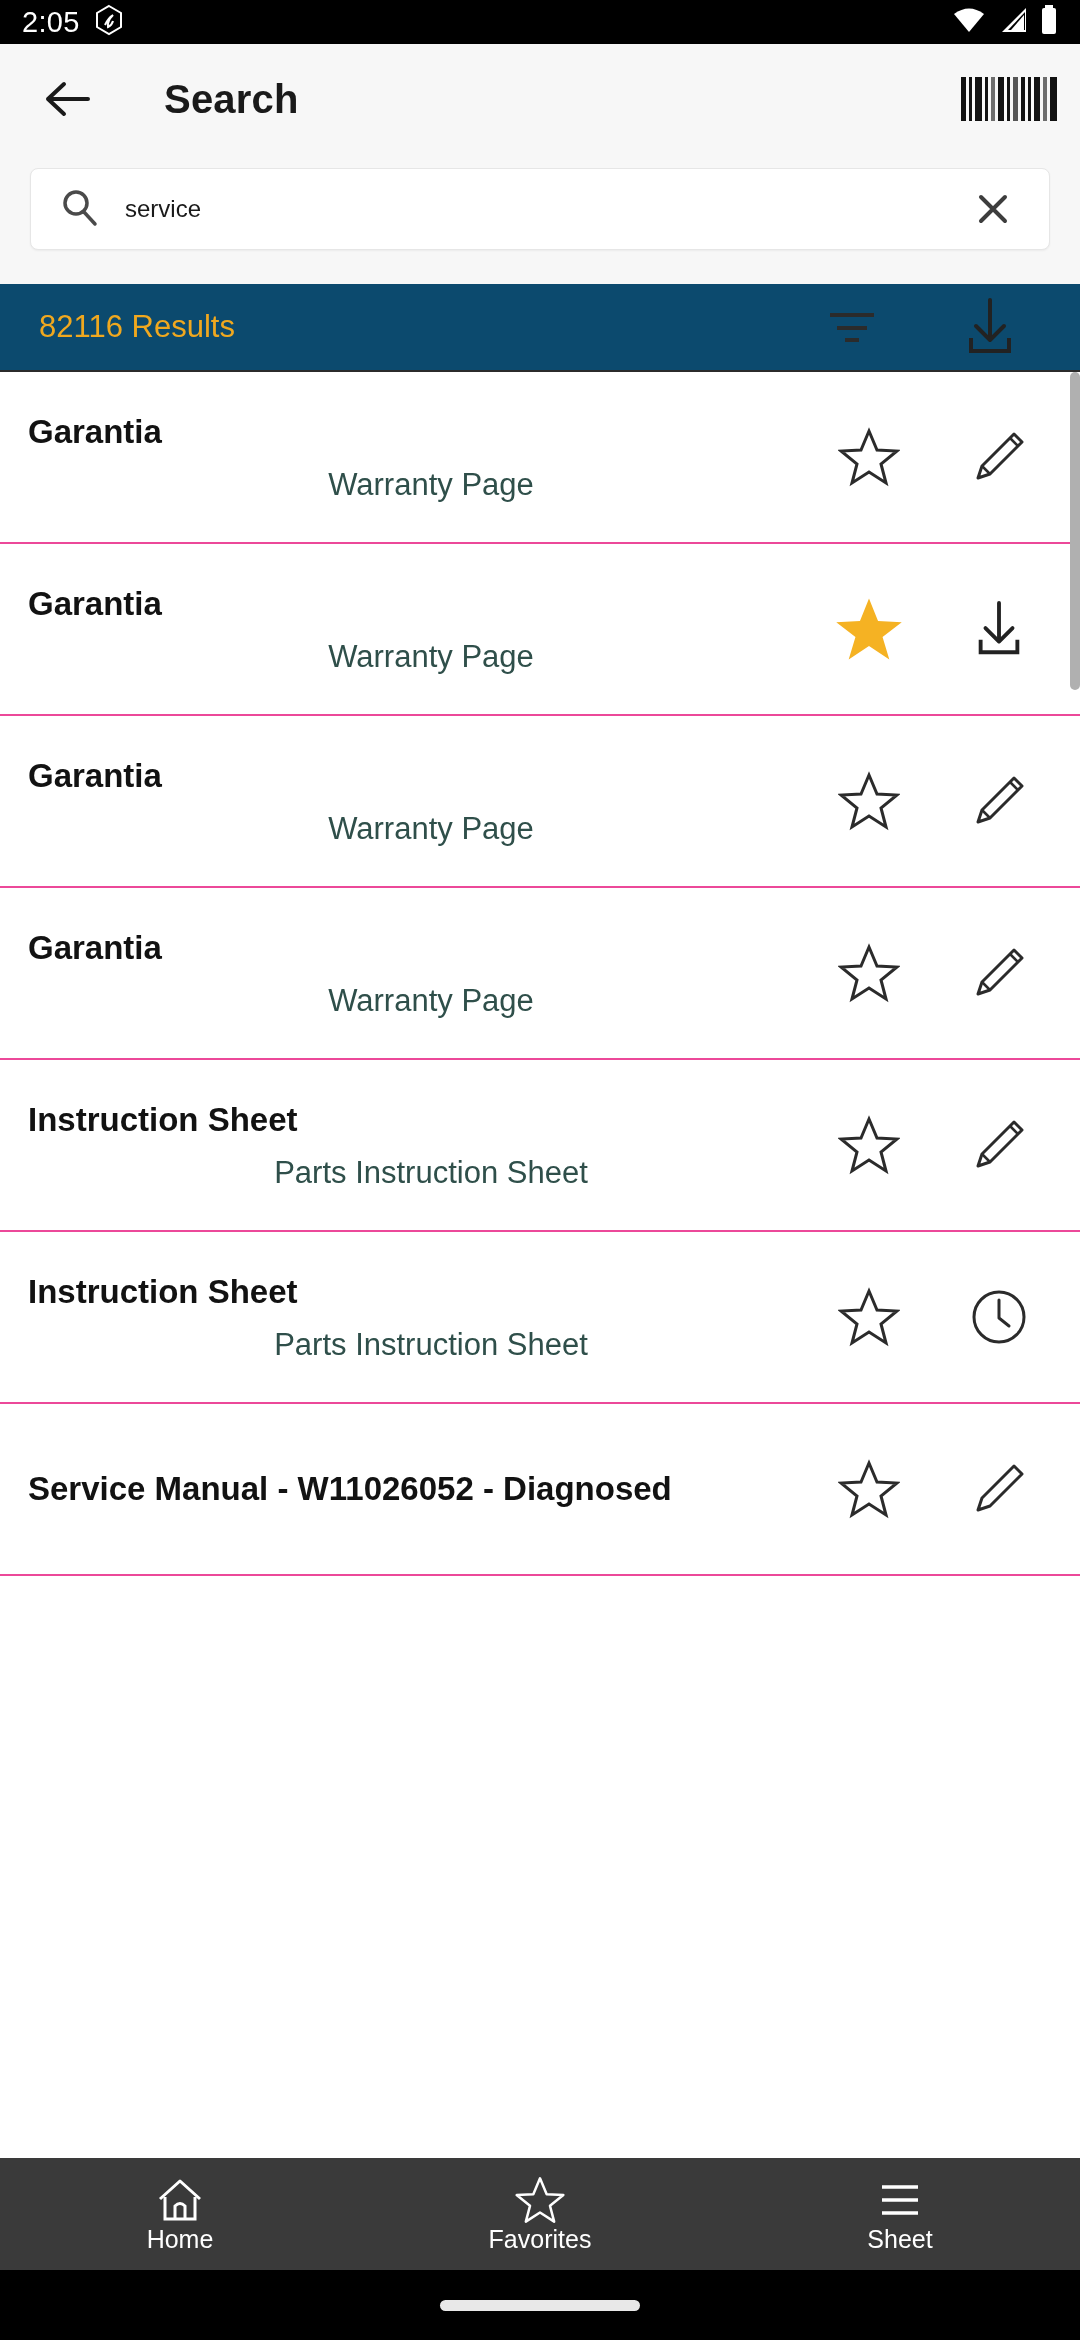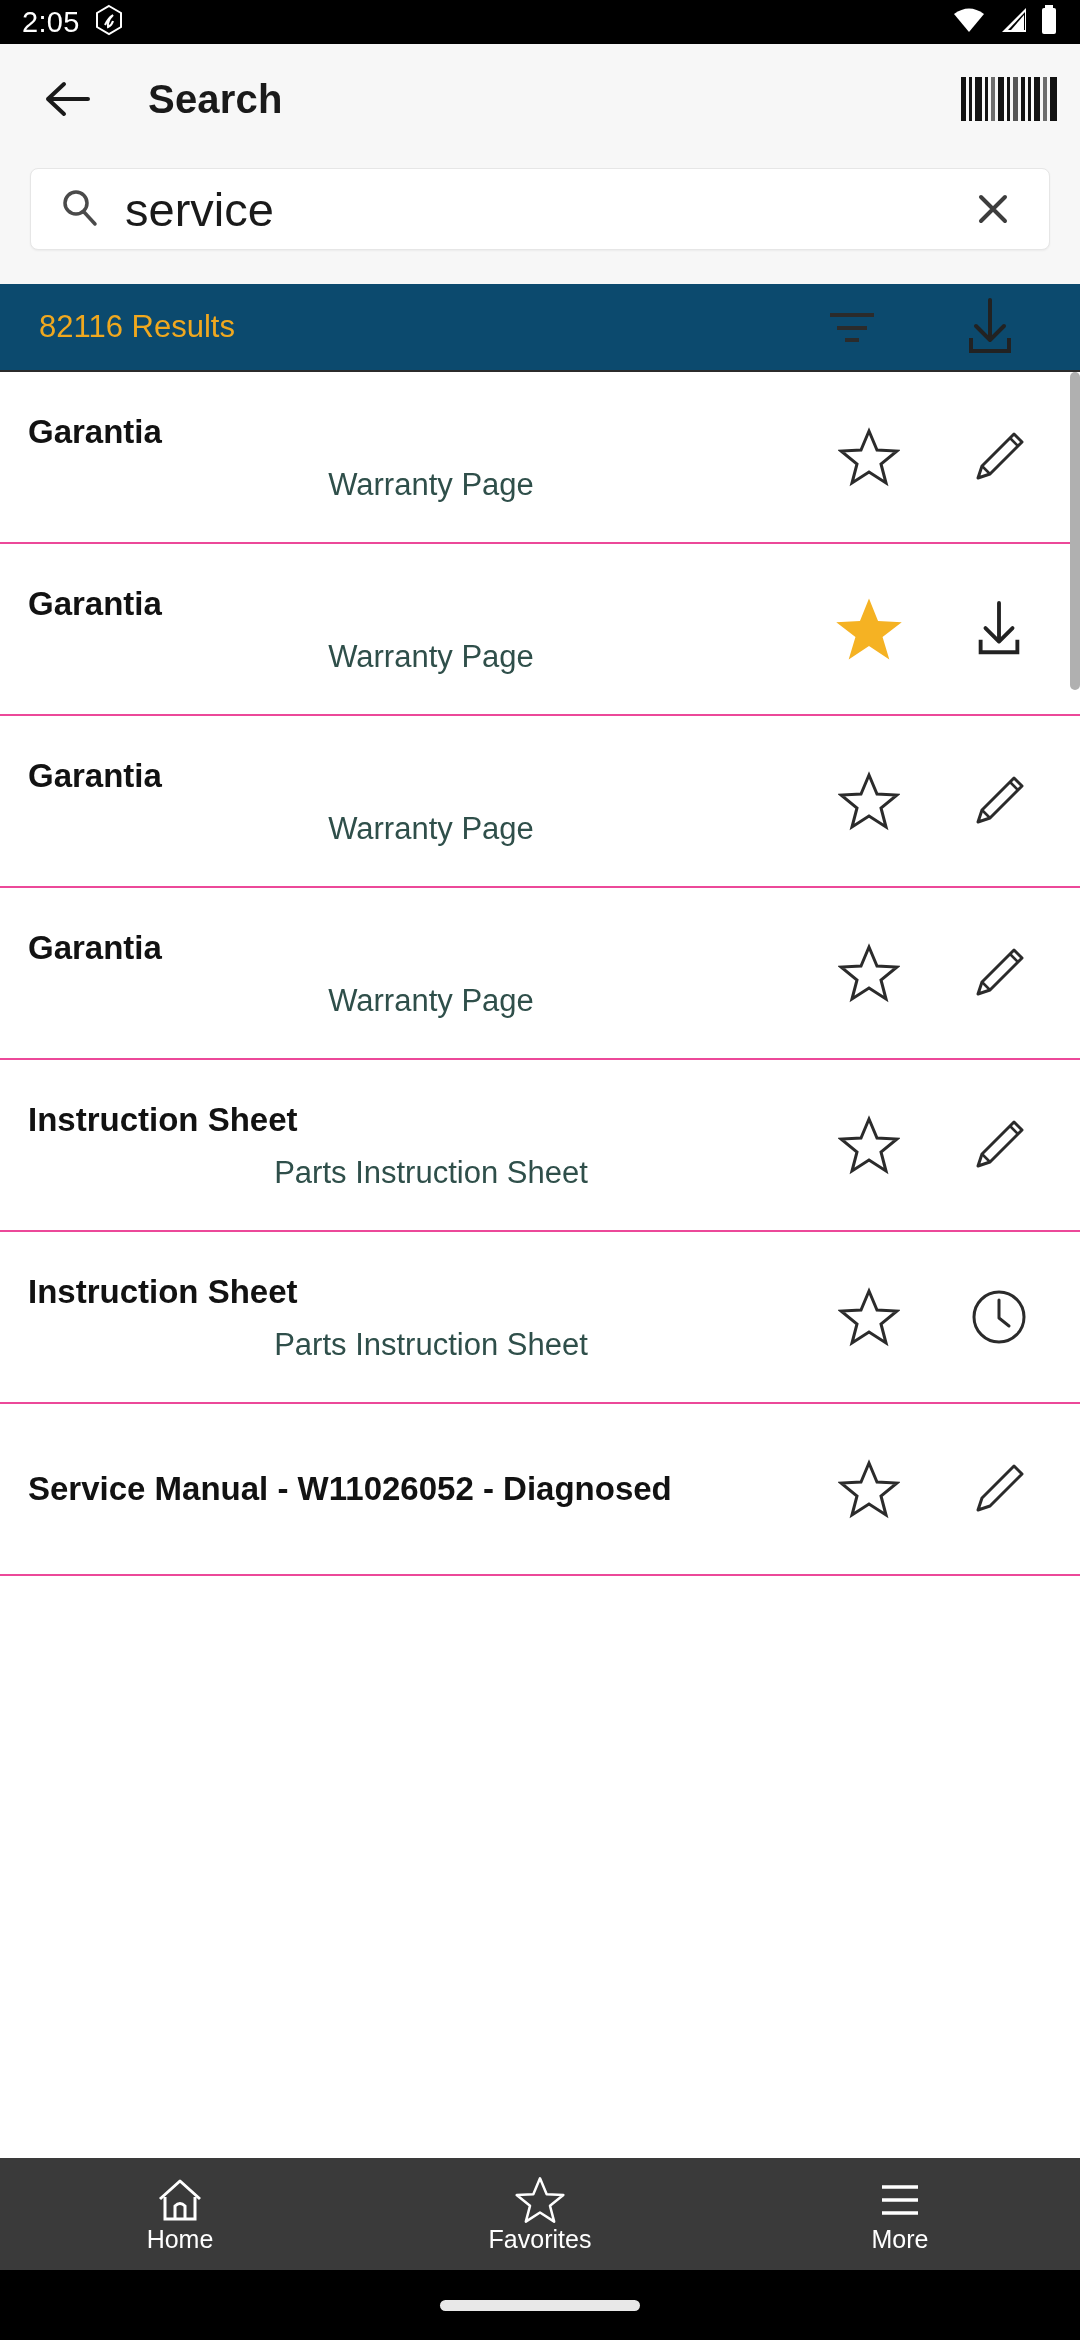--- a/index.html
+++ b/index.html
@@ -22,37 +22,37 @@
   .sb-right { display:flex; align-items:center; gap:12px; }
 
   
   .appbar {
     height:110px; background:#f7f7f7;
     display:flex; align-items:center; padding:0 30px; flex:none;
   }
   .back-btn { width:74px; height:74px; display:flex; align-items:center; justify-content:center; }
   .appbar-title {
     font-size:40px; font-weight:bold; color:#1a1a1a;
-    margin-left:44px; letter-spacing:0.2px;
+    margin-left:60px; letter-spacing:0.2px;
   }
   .barcode-btn { margin-left:auto; width:80px; height:74px; display:flex; align-items:center; justify-content:center; }
   .barcode { display:flex; align-items:flex-end; height:44px; gap:0; }
   .barcode i { display:block; background:#111; height:44px; margin-right:3px; }
 
   
   .searchwrap { background:#f7f7f7; padding:14px 30px 34px; flex:none; }
   .searchbox {
     height:82px; background:#ffffff; border:1px solid #e6e6e6; border-radius:8px;
     display:flex; align-items:center; padding:0 28px;
     box-shadow:0 1px 2px rgba(0,0,0,0.05);
   }
   .search-input {
     flex:1; border:none; outline:none; background:transparent;
     font-family:"Liberation Sans", sans-serif;
-    font-size:47px; color:#1a1a1a; margin-left:26px;
+    font-size:24px; color:#1a1a1a; margin-left:26px;
   }
   .clear-btn { width:56px; height:56px; display:flex; align-items:center; justify-content:center; }
 
   
   .results-bar {
     height:88px; background:#0c4a6e;
     display:flex; align-items:center; padding:0 39px;
     border-bottom:2px solid #2b2b2b; flex:none;
   }
   .results-count { font-size:31px; color:#f0a81f; }
@@ -355,21 +355,21 @@
     <div class="nav-item">
       <svg width="52" height="50" viewBox="0 0 62 60">
         <path d="M31 4 L39 23 L59 24 L43 37 L48 56 L31 45 L14 56 L19 37 L3 24 L23 23 Z" fill="none" stroke="#fff" stroke-width="3" stroke-linejoin="round"></path>
       </svg>
       <span class="nav-label">Favorites</span>
     </div>
     <div class="nav-item">
       <svg width="52" height="50" viewBox="0 0 52 50">
         <path d="M8 12 L44 12 M8 25 L44 25 M8 38 L44 38" stroke="#fff" stroke-width="3.5" stroke-linecap="butt"></path>
       </svg>
-      <span class="nav-label">More</span>
+      <span class="nav-label">Sheet</span>
     </div>
   </div>
 
   <div class="gesturebar">
     <div class="gesture-pill"></div>
   </div>
 
 </div>
 
 </body></html>

